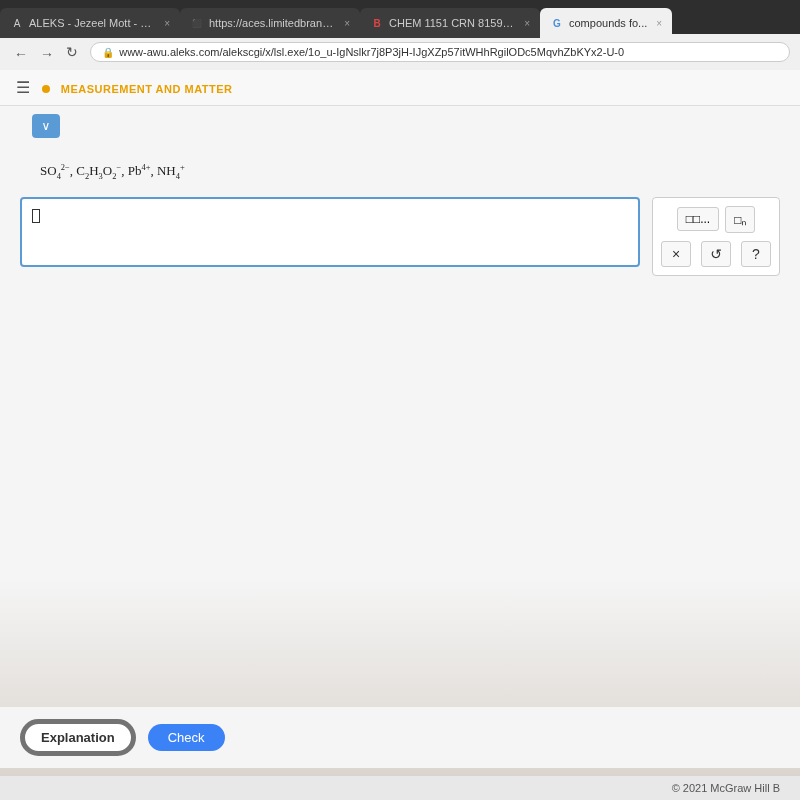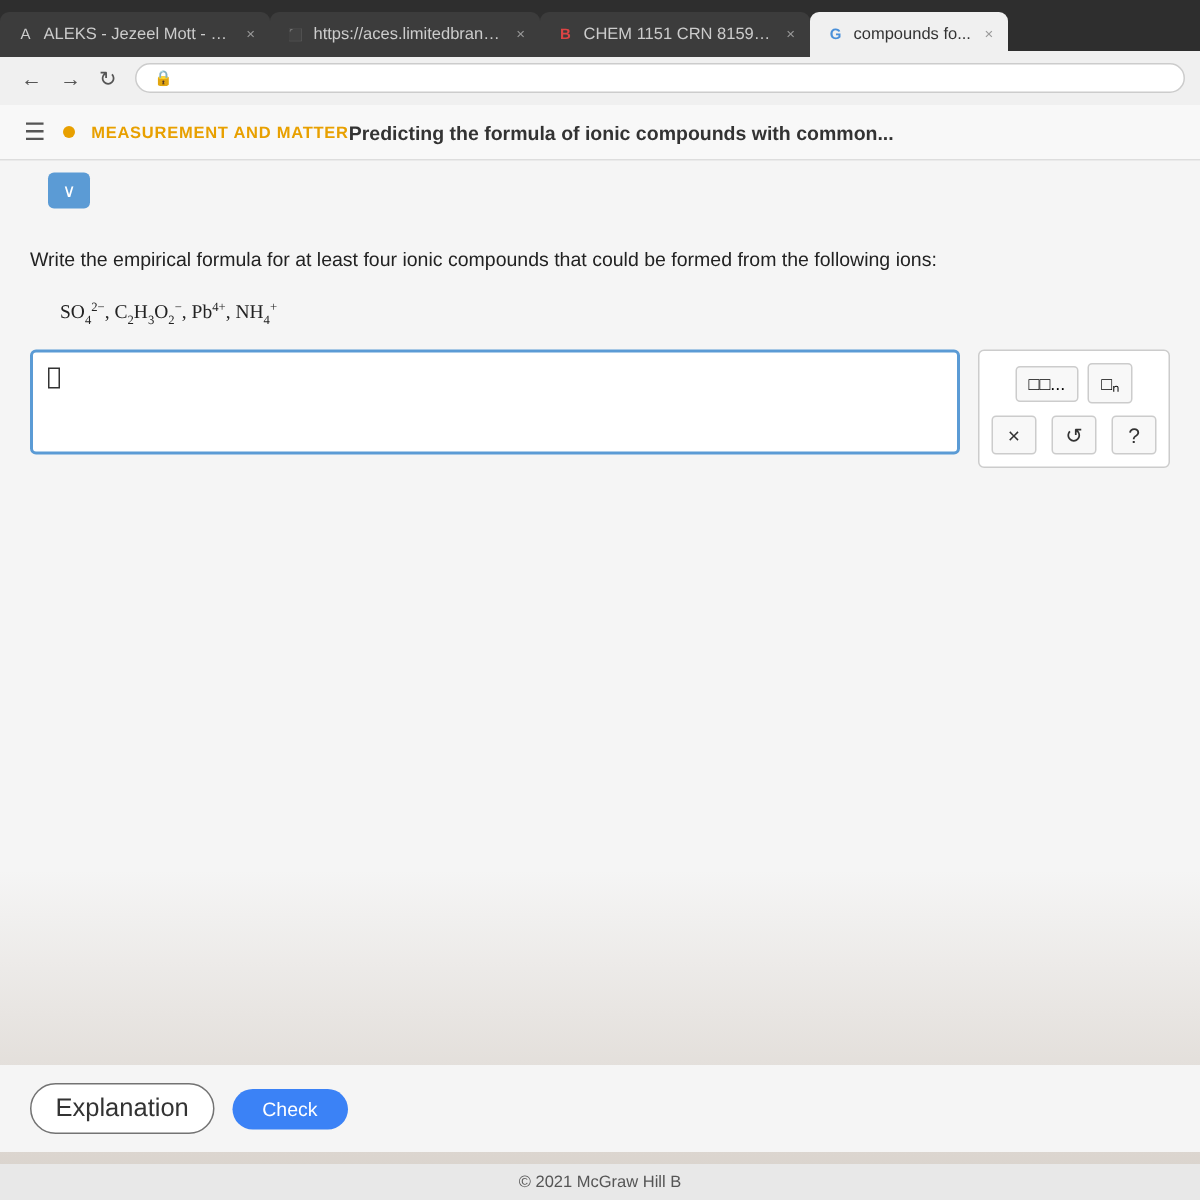--- a/index.html
+++ b/index.html
@@ -290,27 +290,28 @@
       left: 0;
       right: 0;
       padding: 12px 20px;
       display: flex;
       gap: 12px;
       align-items: center;
       background: #f5f5f5;
     }
 
     .explanation-btn {
-      border: 1px solid #737373;
+      border: 5px solid #737373;
       border-radius: 20px;
       padding: 6px 16px;
-      font-size: 17px;
+      font-size: 13px;
       color: #333;
       background: white;
       cursor: pointer;
+      font-weight: bold;
     }
 
     .check-btn {
       border: none;
       border-radius: 20px;
       padding: 6px 20px;
       font-size: 13px;
       color: white;
       background: #3b82f6;
       cursor: pointer;
@@ -319,21 +320,21 @@
     
     .page-footer {
       position: absolute;
       bottom: 0;
       left: 0;
       right: 0;
       background: #e8e8e8;
       padding: 6px 20px;
       font-size: 11px;
       color: #555;
-      text-align: center;
+      text-align: right;
     }
 
     sup {
       font-size: 0.65em;
       vertical-align: super;
     }
     sub {
       font-size: 0.65em;
       vertical-align: sub;
     }
@@ -377,43 +378,42 @@
   </div>
 
   <div class="address-bar">
     <div class="nav-buttons">
       <span class="nav-btn">←</span>
       <span class="nav-btn">→</span>
       <span class="nav-btn">↻</span>
     </div>
     <div class="url-bar">
       <span class="lock-icon">🔒</span>
+      <span style="font-size:11px;color:#333;overflow:hidden;text-overflow:ellipsis;white-space:nowrap;">www-awu.aleks.com/alekscgi/x/lsl.exe/1o_u-IgNslkr7j8P3jH-IJgXZp57itWHhRgilODc5MqvhZbKYx2-U-0</span>
     </div>
   </div>
 </div>
 
 <div class="page-content">
 
   <div class="page-nav">
     <span class="hamburger-btn">☰</span>
     <div class="nav-header-text">
       <div>
         <span class="section-dot"></span>
         <span class="section-label">MEASUREMENT AND MATTER</span>
       </div>
-      <div class="section-title">Predicting the formula of ionic compounds with common...</div>
     </div>
   </div>
 
   <div style="padding-left: 16px;">
     <div class="collapse-btn">∨</div>
   </div>
 
   <div class="question-area">
-    <p class="question-text">Write the empirical formula for at least four ionic compounds that could be formed from the following ions:</p>
 
     <div class="ions-display">
       SO<sub>4</sub><sup>2−</sup>, C<sub>2</sub>H<sub>3</sub>O<sub>2</sub><sup>−</sup>, Pb<sup>4+</sup>, NH<sub>4</sub><sup>+</sup>
     </div>
 
     <div class="answer-section">
 
       <div class="answer-input-box">
         <span class="cursor-indicator"></span>
       </div>

